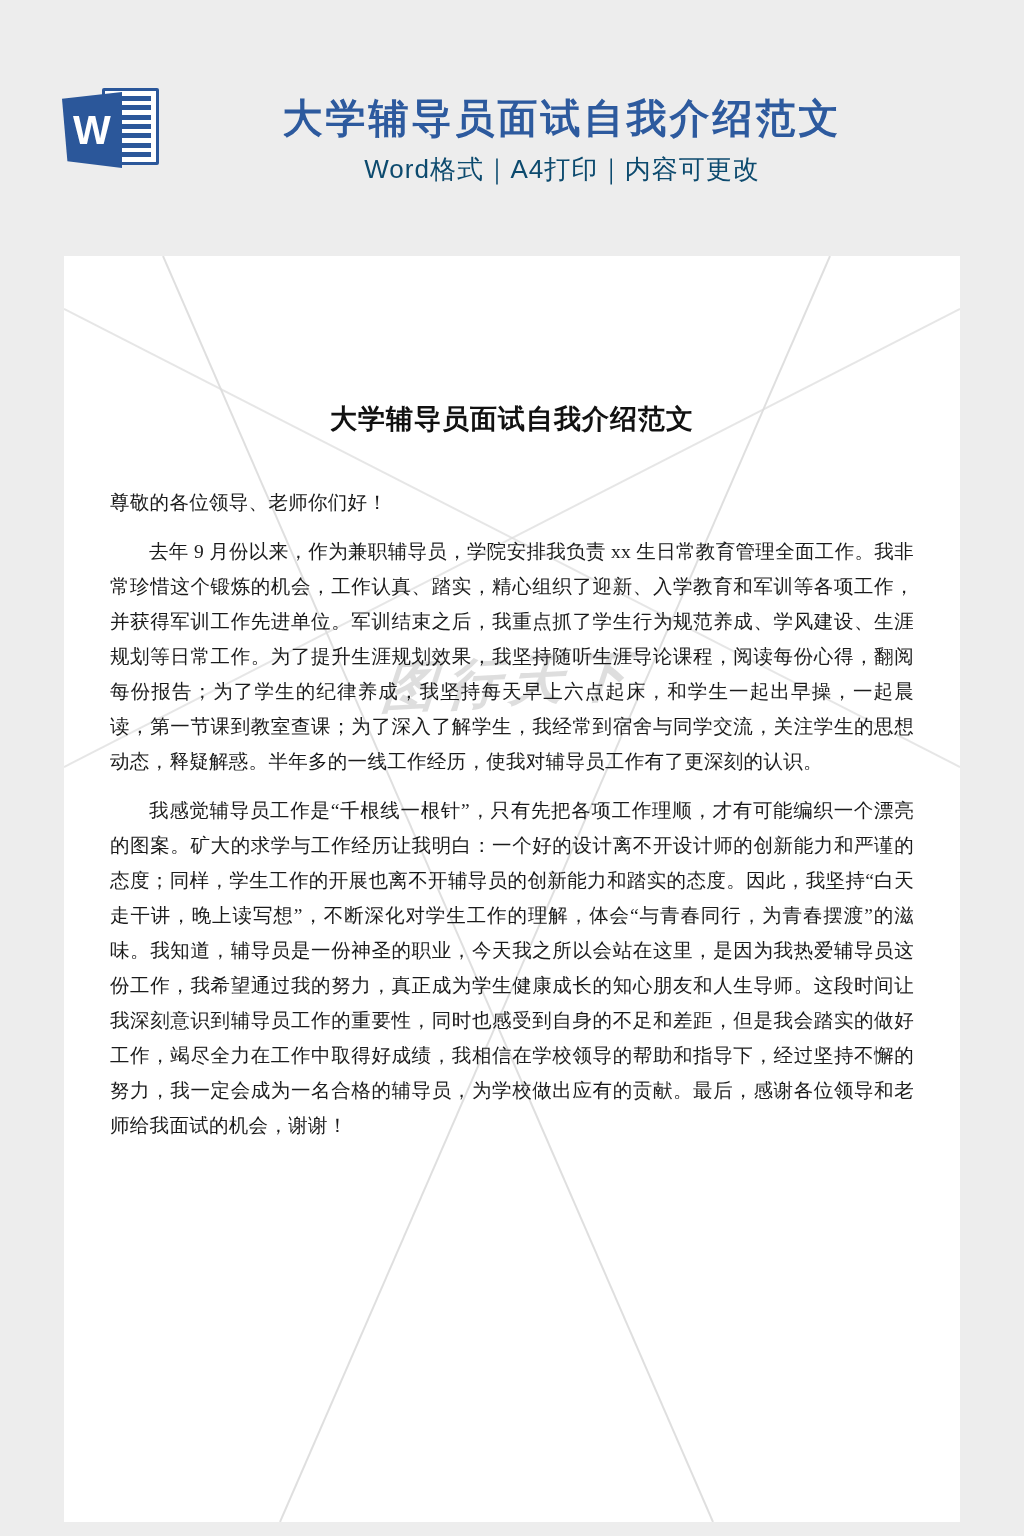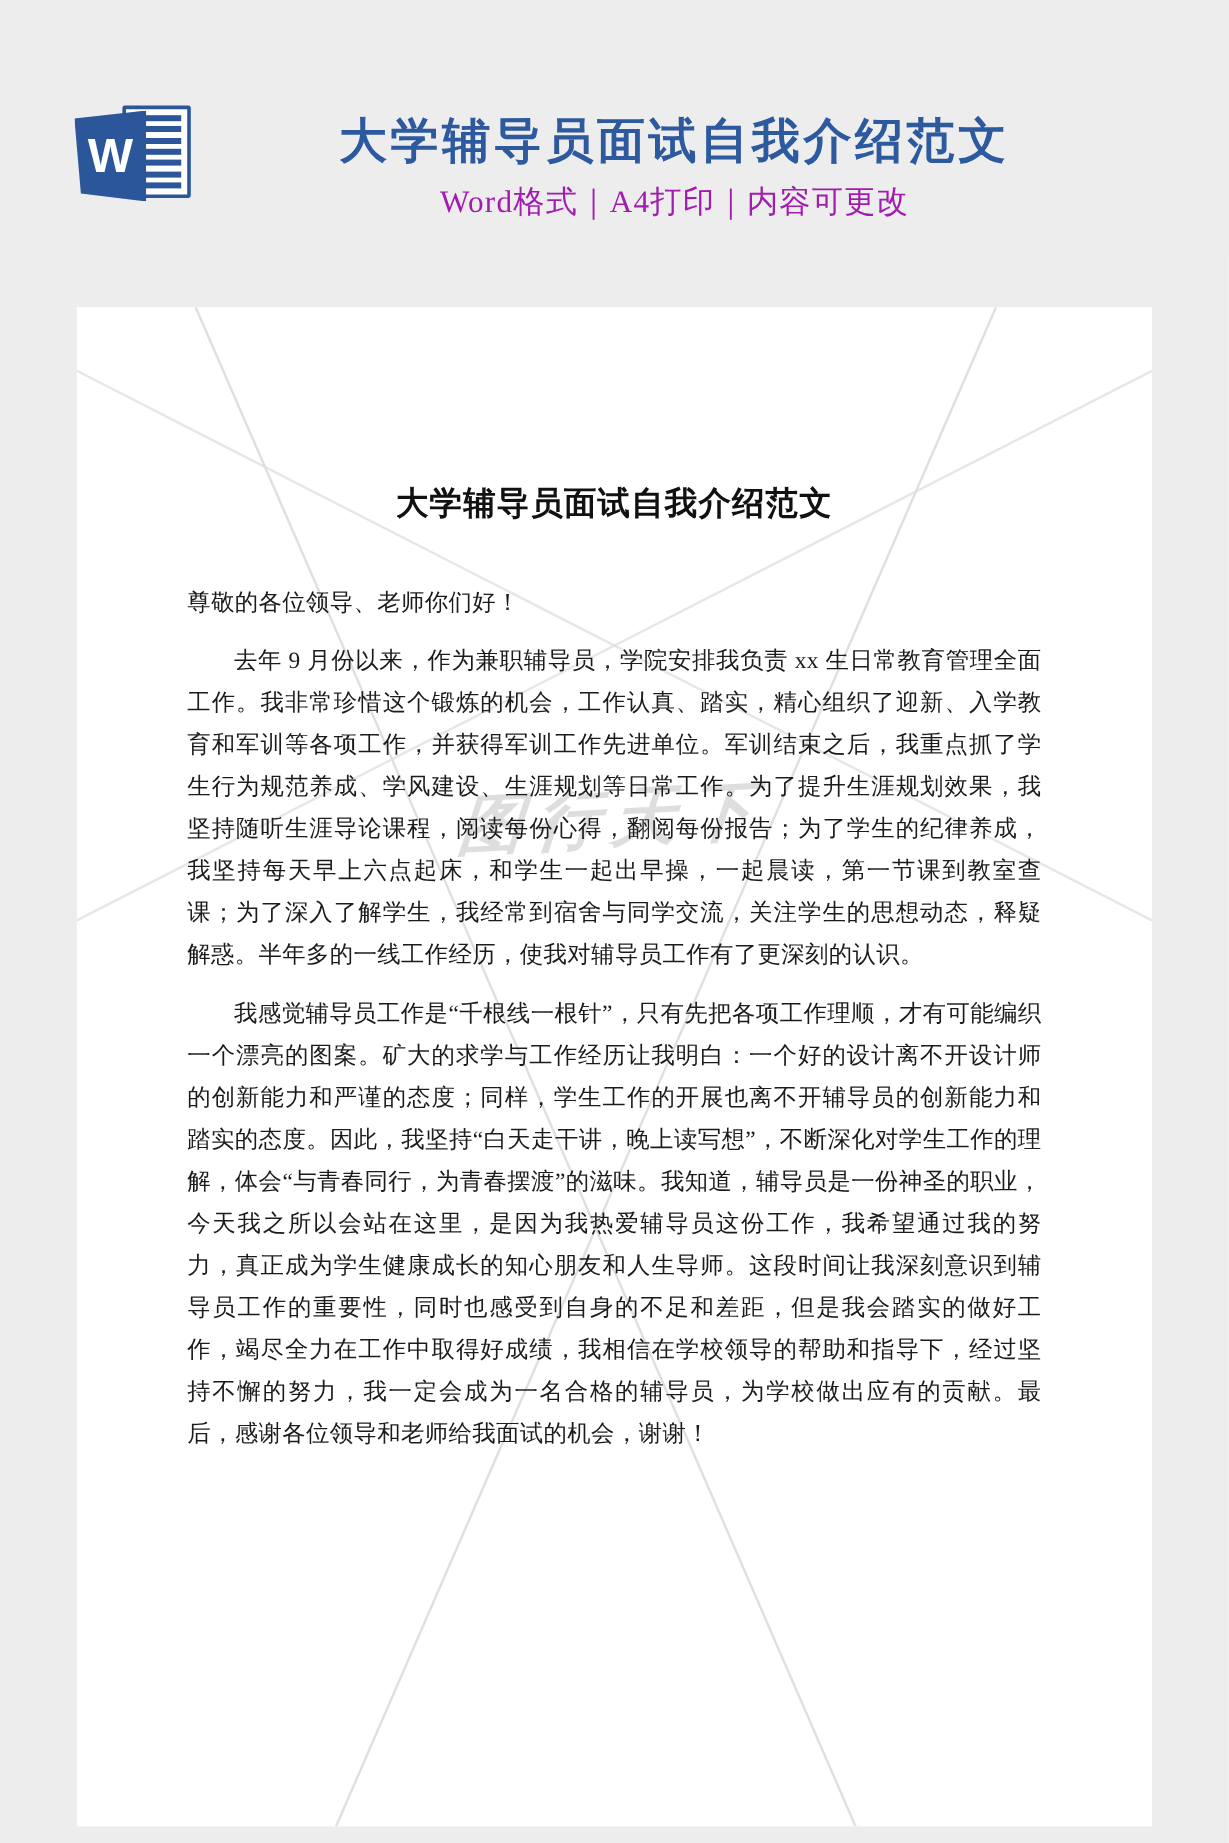--- a/index.html
+++ b/index.html
@@ -34,22 +34,22 @@
 
   .header-text { position:absolute; left:100px; right:0; top:0; text-align:center; }
   .header-title {
     margin-top:95px;
     font-family:"Liberation Sans","DejaVu Sans",sans-serif;
     font-weight:bold; font-size:40px; line-height:46px;
     letter-spacing:3px; color:#2d5a9e;
   }
   .header-subtitle {
     margin-top:13px;
-    font-family:Liberation Serif, serif;
-    font-size:26px; line-height:30px; letter-spacing:1px; color:#a21caf;
+    font-family:Liberation Sans, sans-serif;
+    font-size:26px; line-height:30px; letter-spacing:1px; color:#0c4a6e;
   }
 
   
   .doc-page {
     position:absolute; left:64px; top:256px; width:896px; height:1266px;
     background:#ffffff; overflow:hidden;
   }
 
   .wm-lines { position:absolute; left:0; top:0; width:896px; height:1266px; pointer-events:none; }
 
@@ -63,21 +63,21 @@
   }
 
   .doc-title {
     margin:146px 0 0 0;
     text-align:center;
     font-family:"Liberation Sans","DejaVu Sans",sans-serif;
     font-weight:bold; font-size:27px; line-height:34px;
     color:#111111; letter-spacing:1px;
   }
 
-  .doc-body { position:relative; padding:0 92px; color:#1b1b1b; }
+  .doc-body { position:relative; padding:0 46px; color:#1b1b1b; }
   .greeting {
     margin:49px 0 0 0;
     font-size:19.5px; line-height:35px; letter-spacing:0.3px;
     text-indent:0;
   }
   .para {
     margin:14px 0 0 0;
     font-size:19.5px; line-height:35px; letter-spacing:0.3px;
     text-indent:2em; text-align:justify;
   }

